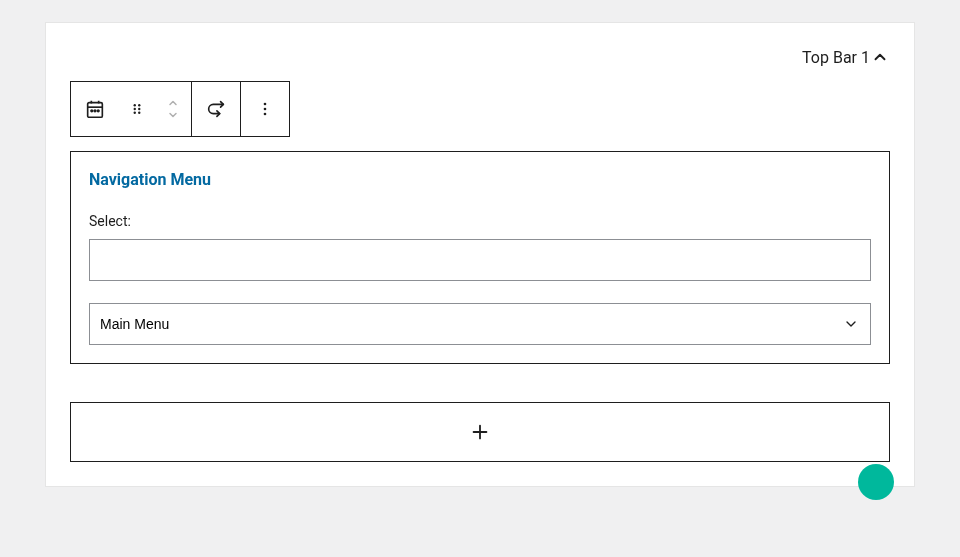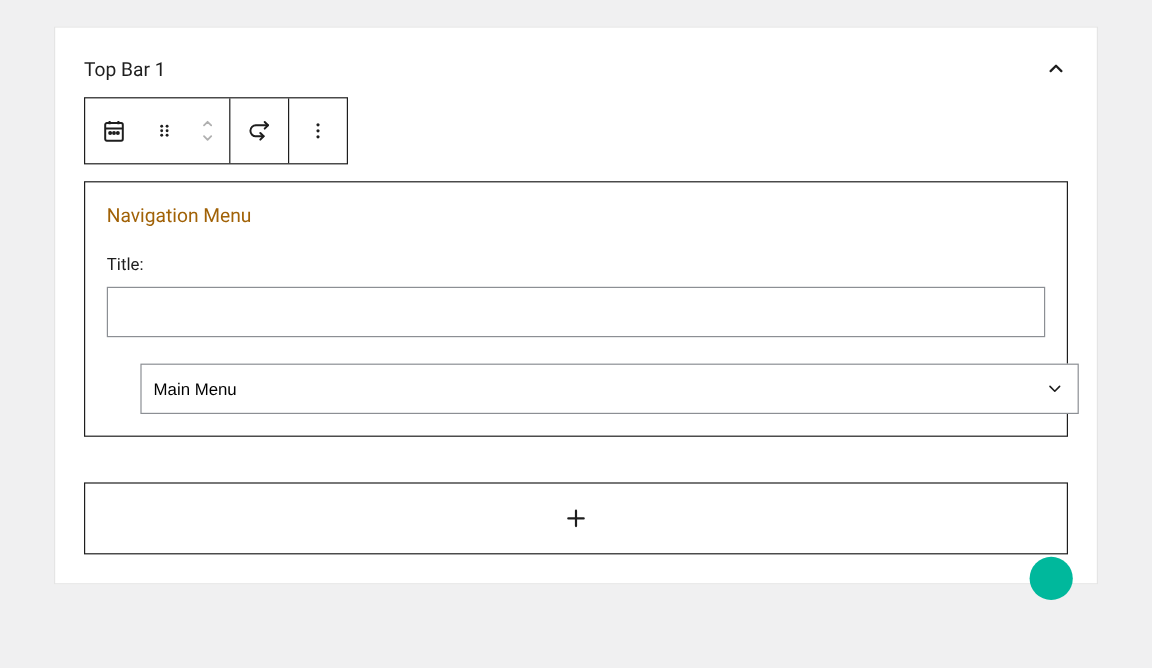--- a/index.html
+++ b/index.html
@@ -17,21 +17,21 @@
       position: relative;
     }
     .panel {
       background: #fff;
       border: 1px solid #e5e5e5;
       padding: 24px;
       position: relative;
     }
     .panel-header {
       display: flex;
-      justify-content: space-between;
+      justify-content: flex-end;
       align-items: center;
       margin-bottom: 14px;
     }
     .panel-title {
       font-size: 16px;
       font-weight: 400;
       color: #1e1e1e;
     }
     .chevron {
       width: 20px;
@@ -68,43 +68,42 @@
     .toolbar-btn.narrow {
       width: 36px;
     }
     .widget-box {
       border: 1px solid #1e1e1e;
       padding: 18px;
       margin-bottom: 38px;
     }
     .widget-title {
       font-size: 16px;
-      font-weight: 400;
-      color: #a16207;
+      font-weight: 700;
+      color: #0369a1;
       margin-bottom: 24px;
     }
     .field-label {
       font-size: 14px;
       color: #1e1e1e;
       margin-bottom: 10px;
       display: block;
     }
     .text-input {
       width: 100%;
       height: 42px;
       border: 1px solid #8c8f94;
       padding: 0 10px;
       font-size: 14px;
       margin-bottom: 22px;
       background: #fff;
     }
     .select-wrapper {
       position: relative;
       width: 100%;
-      margin-left: 28px;
     }
     .select-input {
       width: 100%;
       height: 42px;
       border: 1px solid #8c8f94;
       padding: 0 10px;
       font-size: 14px;
       background: #fff;
       appearance: none;
       -webkit-appearance: none;
@@ -196,21 +195,21 @@
           <circle cx="12" cy="12" r="1.6"></circle>
           <circle cx="12" cy="18" r="1.6"></circle>
         </svg>
       </button>
     </div>
   </div>
 
   <div class="widget-box">
     <h3 class="widget-title">Navigation Menu</h3>
 
-    <label class="field-label">Title:</label>
+    <label class="field-label">Select:</label>
     <input type="text" class="text-input" value="" style="">
 
     <div class="select-wrapper">
       <select class="select-input">
         <option>Main Menu</option>
       </select>
       <svg class="select-arrow" width="16" height="16" viewBox="0 0 24 24" fill="none" stroke="#1e1e1e" stroke-width="2" stroke-linecap="round" stroke-linejoin="round">
         <polyline points="6 9 12 15 18 9"></polyline>
       </svg>
     </div>

